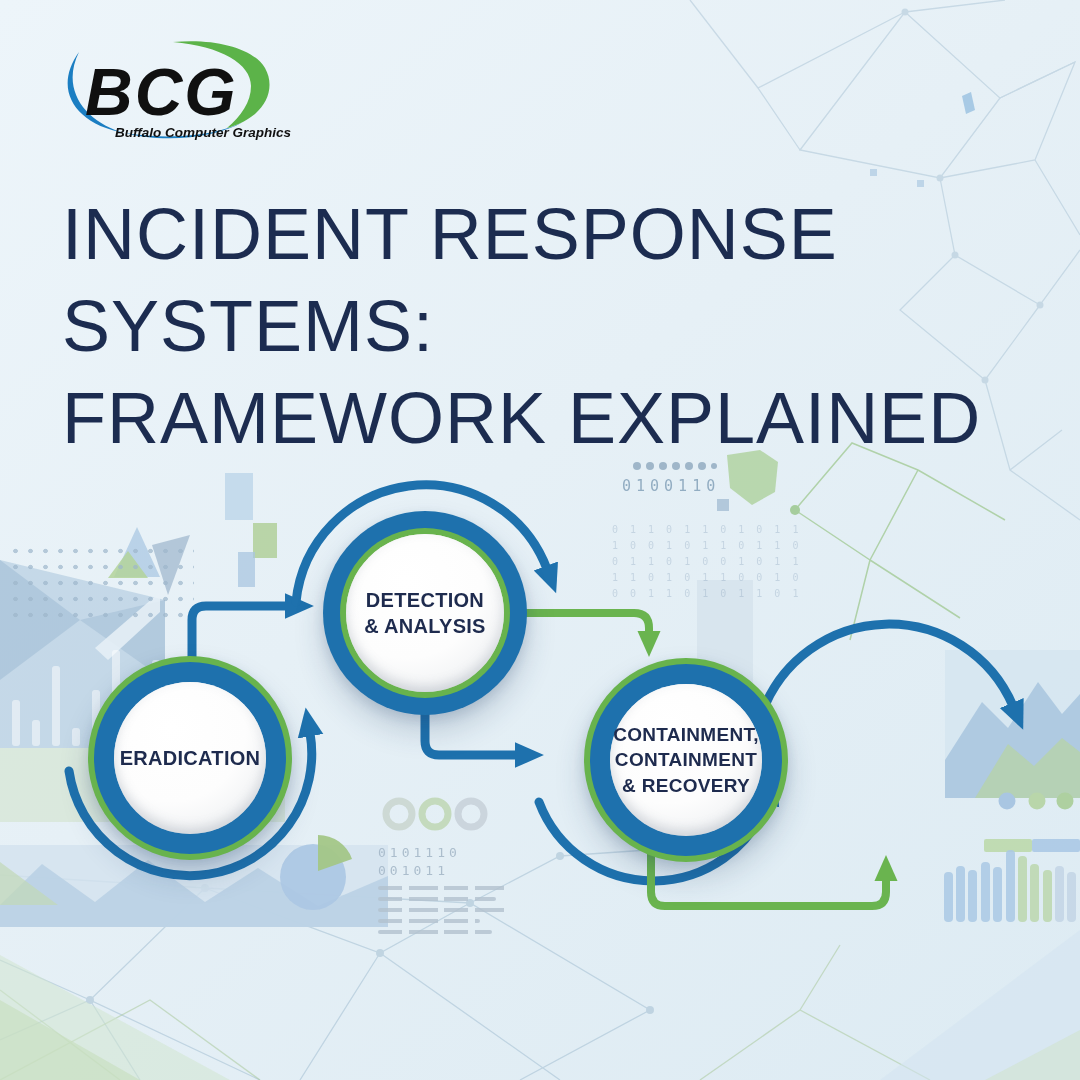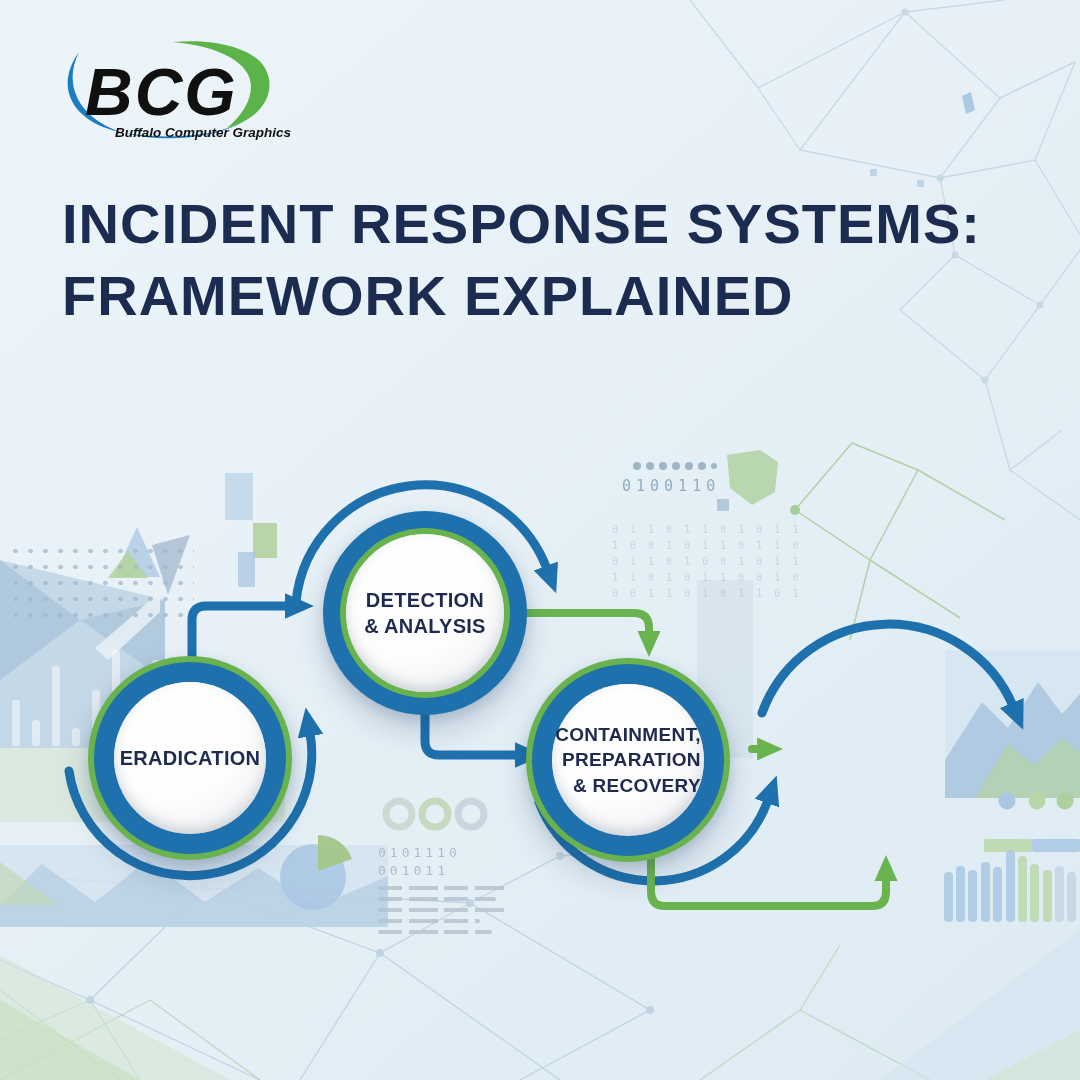--- a/index.html
+++ b/index.html
@@ -4,21 +4,21 @@
 <style>
   html,body{margin:0;padding:0;width:1080px;height:1080px;overflow:hidden;}
   body{font-family:"Liberation Sans", sans-serif;}
   .canvas{position:absolute;inset:0;width:1080px;height:1080px;
     background:linear-gradient(140deg,#edf5fa 0%,#e6f0f6 45%,#ddebf3 100%);}
   svg{display:block;}
   .decor{position:absolute;left:0;top:0;z-index:0;}
   .flowlines{position:absolute;left:0;top:0;z-index:2;pointer-events:none;}
   .logo{position:absolute;left:55px;top:40px;z-index:4;}
   .title{position:absolute;left:62px;top:188px;z-index:4;color:#1c2c50;
-    font-size:56px;font-weight:bold;line-height:1.28;letter-spacing:1px;}
+    font-size:72px;font-weight:normal;line-height:1.28;letter-spacing:1px;}
   .title span{display:block;}
   .dotgrid{position:absolute;left:8px;top:543px;width:186px;height:82px;z-index:1;opacity:.7;
     background-image:radial-gradient(circle,#9db6cb 2px,transparent 2.6px);background-size:15px 16px;}
   .textbars{position:absolute;left:378px;top:886px;width:132px;z-index:1;opacity:.8;}
   .textbars span{display:block;height:4px;margin-bottom:7px;border-radius:2px;
     background:repeating-linear-gradient(90deg,#b3c2cf 0 24px,transparent 24px 31px,#b3c2cf 31px 60px,transparent 60px 66px);}
   .textbars span:nth-child(1){width:128px;}
   .textbars span:nth-child(2){width:118px;}
   .textbars span:nth-child(3){width:130px;}
   .textbars span:nth-child(4){width:102px;}
@@ -30,21 +30,21 @@
   .ring-b{width:204px;height:204px;background:#1e71ad;}
   .step .mid{position:absolute;inset:17px;border-radius:50%;background:#68b34d;}
   .ring-a .inner{position:absolute;inset:20px;border-radius:50%;}
   .ring-b .inner{position:absolute;inset:23px;border-radius:50%;}
   .step .inner{background:radial-gradient(circle at 38% 30%,#ffffff 0%,#fdfdfd 52%,#eff1f3 82%,#e1e4e8 100%);
     box-shadow:inset 0 -5px 12px rgba(110,122,140,.28),inset 0 3px 6px rgba(255,255,255,.95);}
   .step .label{position:relative;z-index:2;color:#1e2b4e;font-weight:bold;font-size:20px;line-height:1.32;letter-spacing:.3px;}
   .step .label span{display:block;}
   .s1{left:88px;top:656px;}
   .s2{left:323px;top:511px;}
-  .s3{left:526px;top:658px;text-align:right;}
+  .s3{left:584px;top:658px;}
   .s3 .label{font-size:19px;}
   .s4{left:787px;top:657px;}
 </style>
 </head>
 <body>
 
 <div class="canvas">
 
   <svg class="decor" width="1080" height="1080" viewBox="0 0 1080 1080">
 
@@ -252,21 +252,21 @@
     <div class="label">
       <span>DETECTION</span>
       <span>&amp; ANALYSIS</span>
     </div>
   </div>
 
   <div class="step ring-a s3">
     <div class="inner"></div>
     <div class="label">
       <span>CONTAINMENT,</span>
-      <span>PREPARATION</span>
+      <span>CONTAINMENT</span>
       <span>&amp; RECOVERY</span>
     </div>
   </div>
 
 
   <svg class="logo" width="280" height="110" viewBox="0 0 280 110">
     <path fill="#1b7ec2" d="M24 12 C -2 48 18 84 70 93 C 120 101 165 94 188 82 C 160 98 108 104 66 92 C 28 80 6 48 24 12 Z"></path>
     <path fill="#5cb349" d="M118 2 C 160 -2 198 8 210 28 C 219 44 214 62 200 74 C 190 82 180 86 172 88 C 186 76 196 62 196 46 C 196 24 166 6 118 2 Z"></path>
     <text x="30" y="75" font-size="66" font-weight="bold" font-style="italic" letter-spacing="2" fill="#101010">BCG</text>
     <text x="60" y="97" font-size="13.5" font-weight="bold" font-style="italic" fill="#101010">Buffalo Computer Graphics</text>

